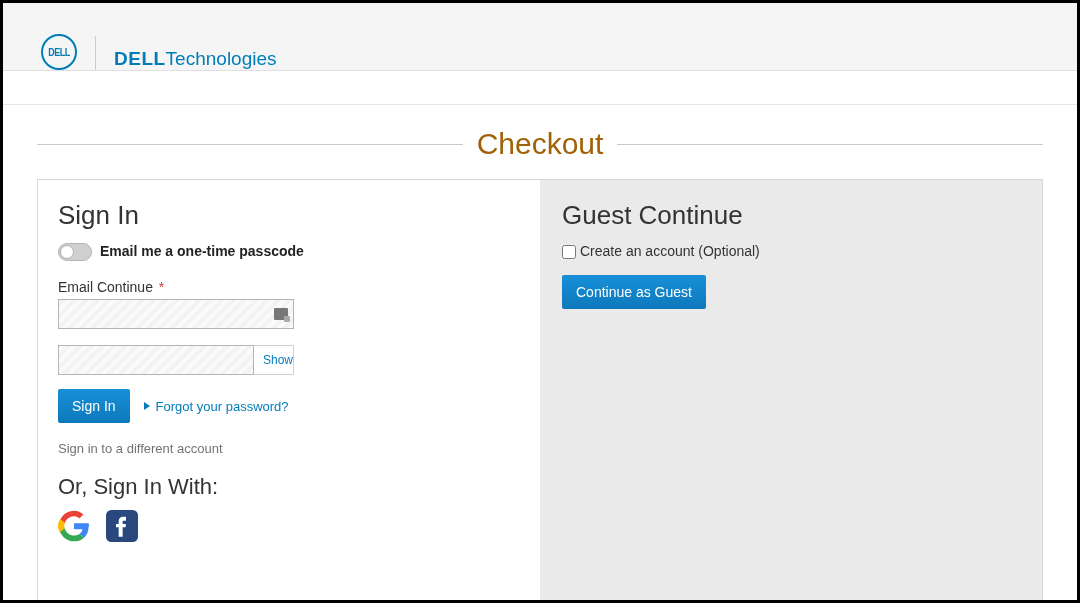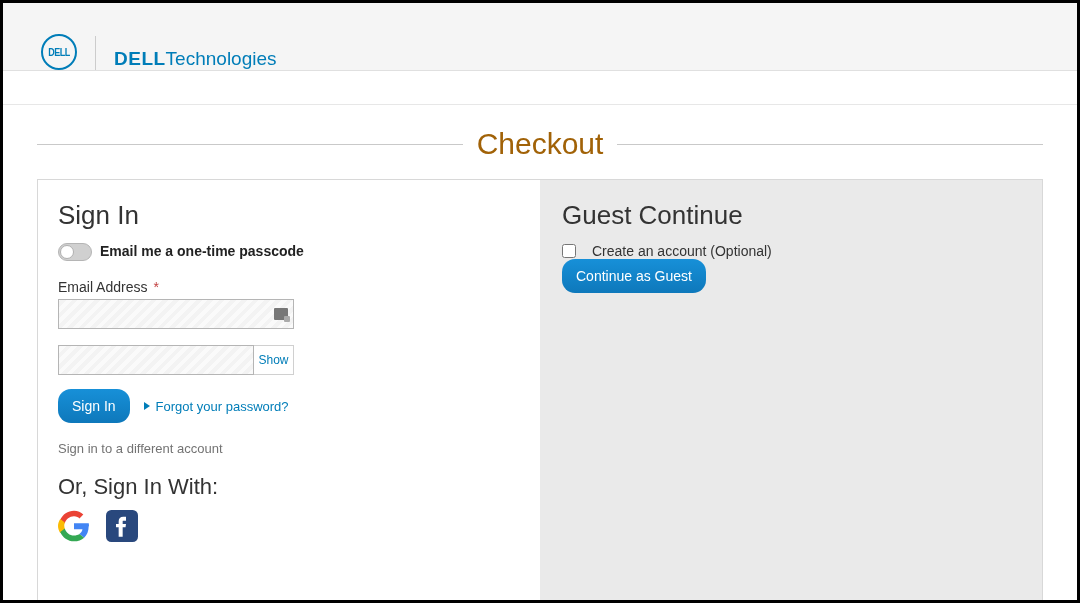--- a/index.html
+++ b/index.html
@@ -152,33 +152,34 @@
   }
   .show-btn {
     width: 40px;
     height: 30px;
     border: 1px solid #d0d0d0;
     border-left: none;
     background: #fff;
     color: #007db8;
     font-size: 12px;
     cursor: pointer;
+    text-align: right;
   }
   .signin-row {
     display: flex;
     align-items: center;
     gap: 14px;
     margin-bottom: 16px;
   }
   .btn-primary {
     background: #0f7fc2;
     background: linear-gradient(to bottom, #1790d8, #0e78bb);
     color: #fff;
     border: none;
-    border-radius: 13px;
+    border-radius: 2px;
     padding: 9px 14px;
     font-size: 14px;
     cursor: pointer;
   }
   .forgot {
     color: #007db8;
     font-size: 13px;
     text-decoration: none;
     display: flex;
     align-items: center;
@@ -203,24 +204,25 @@
     color: #333;
     margin-bottom: 10px;
   }
   .social-row { display: flex; gap: 16px; }
   .social {
     width: 32px; height: 32px;
     cursor: pointer;
   }
   .checkbox-row {
     display: flex;
-    align-items: center;
-    gap: 16px;
+    align-items: flex-end;
+    gap: 4px;
     font-size: 14px;
     color: #333;
+    margin-bottom: 16px;
   }
   .checkbox-row input {
     width: 14px; height: 14px;
     cursor: pointer;
   }
 </style>
 </head>
 <body>
 
 <div class="topbar">
@@ -248,21 +250,21 @@
       <h2 class="section">Sign In</h2>
 
       <div class="toggle-row">
         <div class="toggle">
           <div class="toggle-knob"></div>
         </div>
         <span class="toggle-label">Email me a one-time passcode</span>
       </div>
 
       <div class="field-label">
-        <span>Email Address</span>
+        <span>Email Continue</span>
         <span class="req">*</span>
       </div>
       <div class="email-wrap">
         <input class="email-input" type="text" style="">
         <div class="email-icon"></div>
       </div>
 
       <div class="pwd-row">
         <input class="pwd-input" type="password" style="">
         <button class="show-btn">Show</button>

